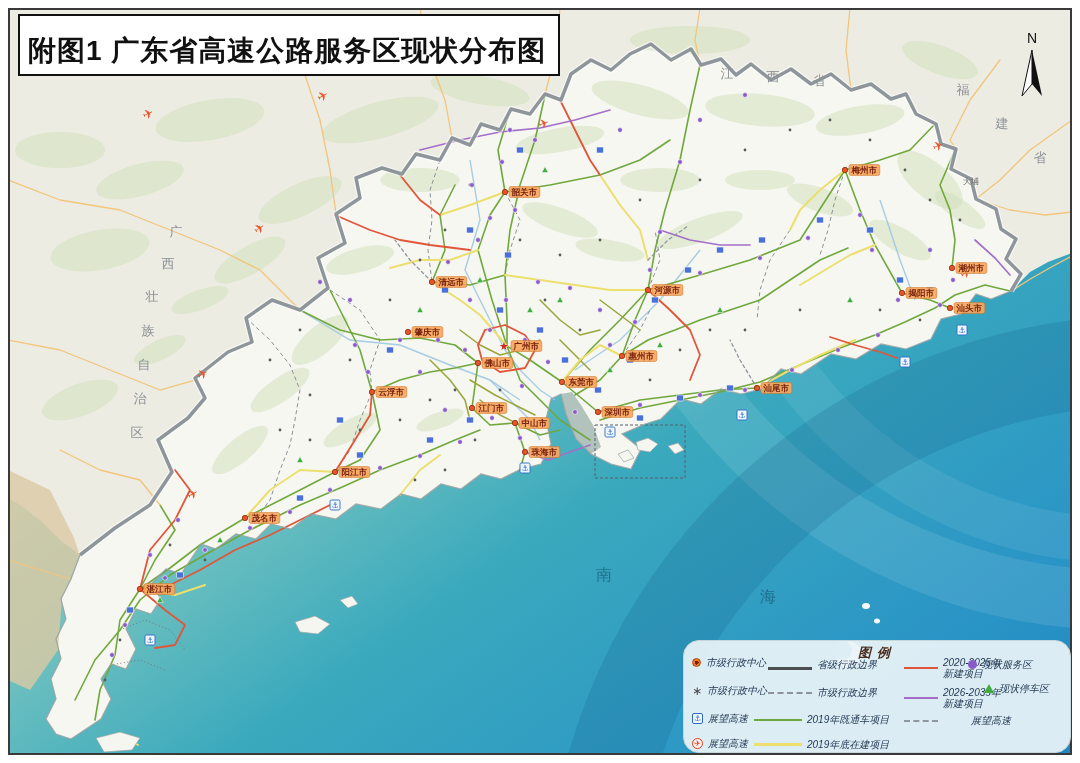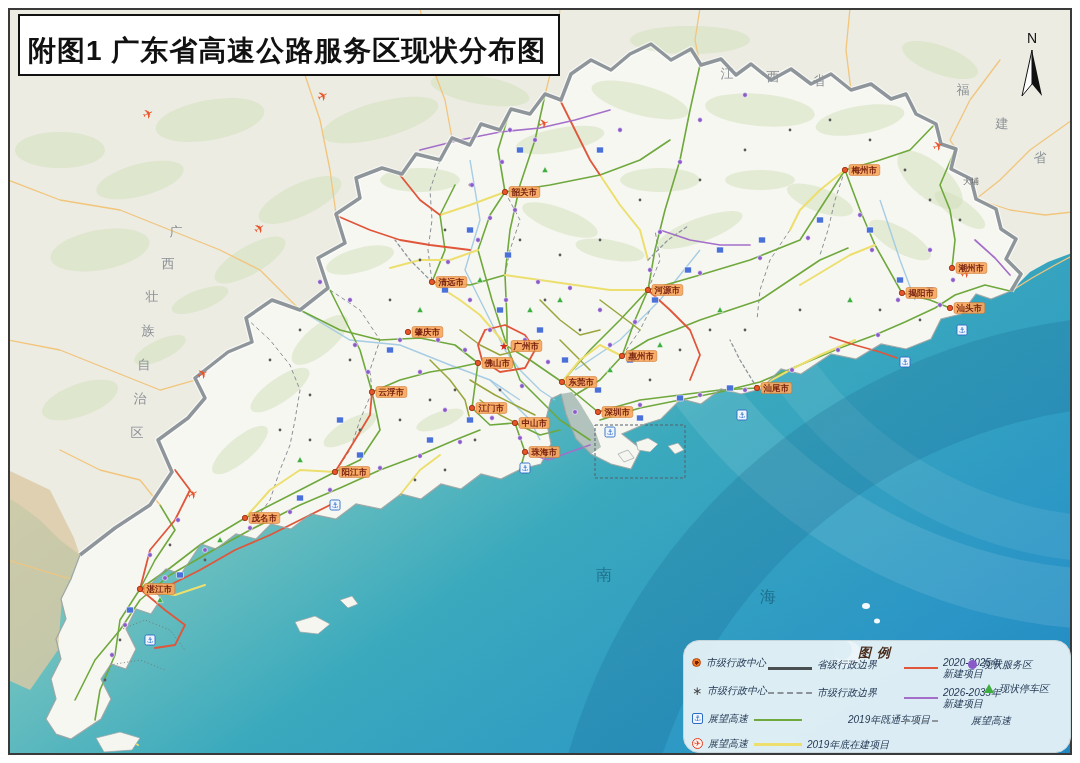--- a/index.html
+++ b/index.html
@@ -489,21 +489,21 @@
         <span class="lg-label">展望高速</span>
       </div>
       <div class="lg-item" style="left: 84px; top: 18px; align-items: flex-end;">
         <span class="lg-line" style="width: 44px; border-top: 3px solid rgb(74, 79, 82);"></span>
         <span class="lg-label">省级行政边界</span>
       </div>
       <div class="lg-item" style="left: 84px; top: 46px;">
         <span class="lg-line" style="width: 44px; border-top: 2px dashed rgb(139, 146, 152);"></span>
         <span class="lg-label">市级行政边界</span>
       </div>
-      <div class="lg-item" style="left: 70px; top: 73px; gap: 41px;">
+      <div class="lg-item" style="left: 70px; top: 73px;">
         <span class="lg-line" style="width: 48px; border-top: 2px solid rgb(111, 168, 60);"></span>
         <span class="lg-label">2019年既通车项目</span>
       </div>
       <div class="lg-item" style="left: 70px; top: 98px;">
         <span class="lg-line" style="width: 48px; border-top: 3px solid rgb(236, 223, 110);"></span>
         <span class="lg-label">2019年底在建项目</span>
       </div>
       <div class="lg-item" style="left: 220px; top: 16px;">
         <span class="lg-line" style="width: 34px; border-top: 2px solid rgb(224, 86, 58);"></span>
         <span class="lg-label">2020-2025年

